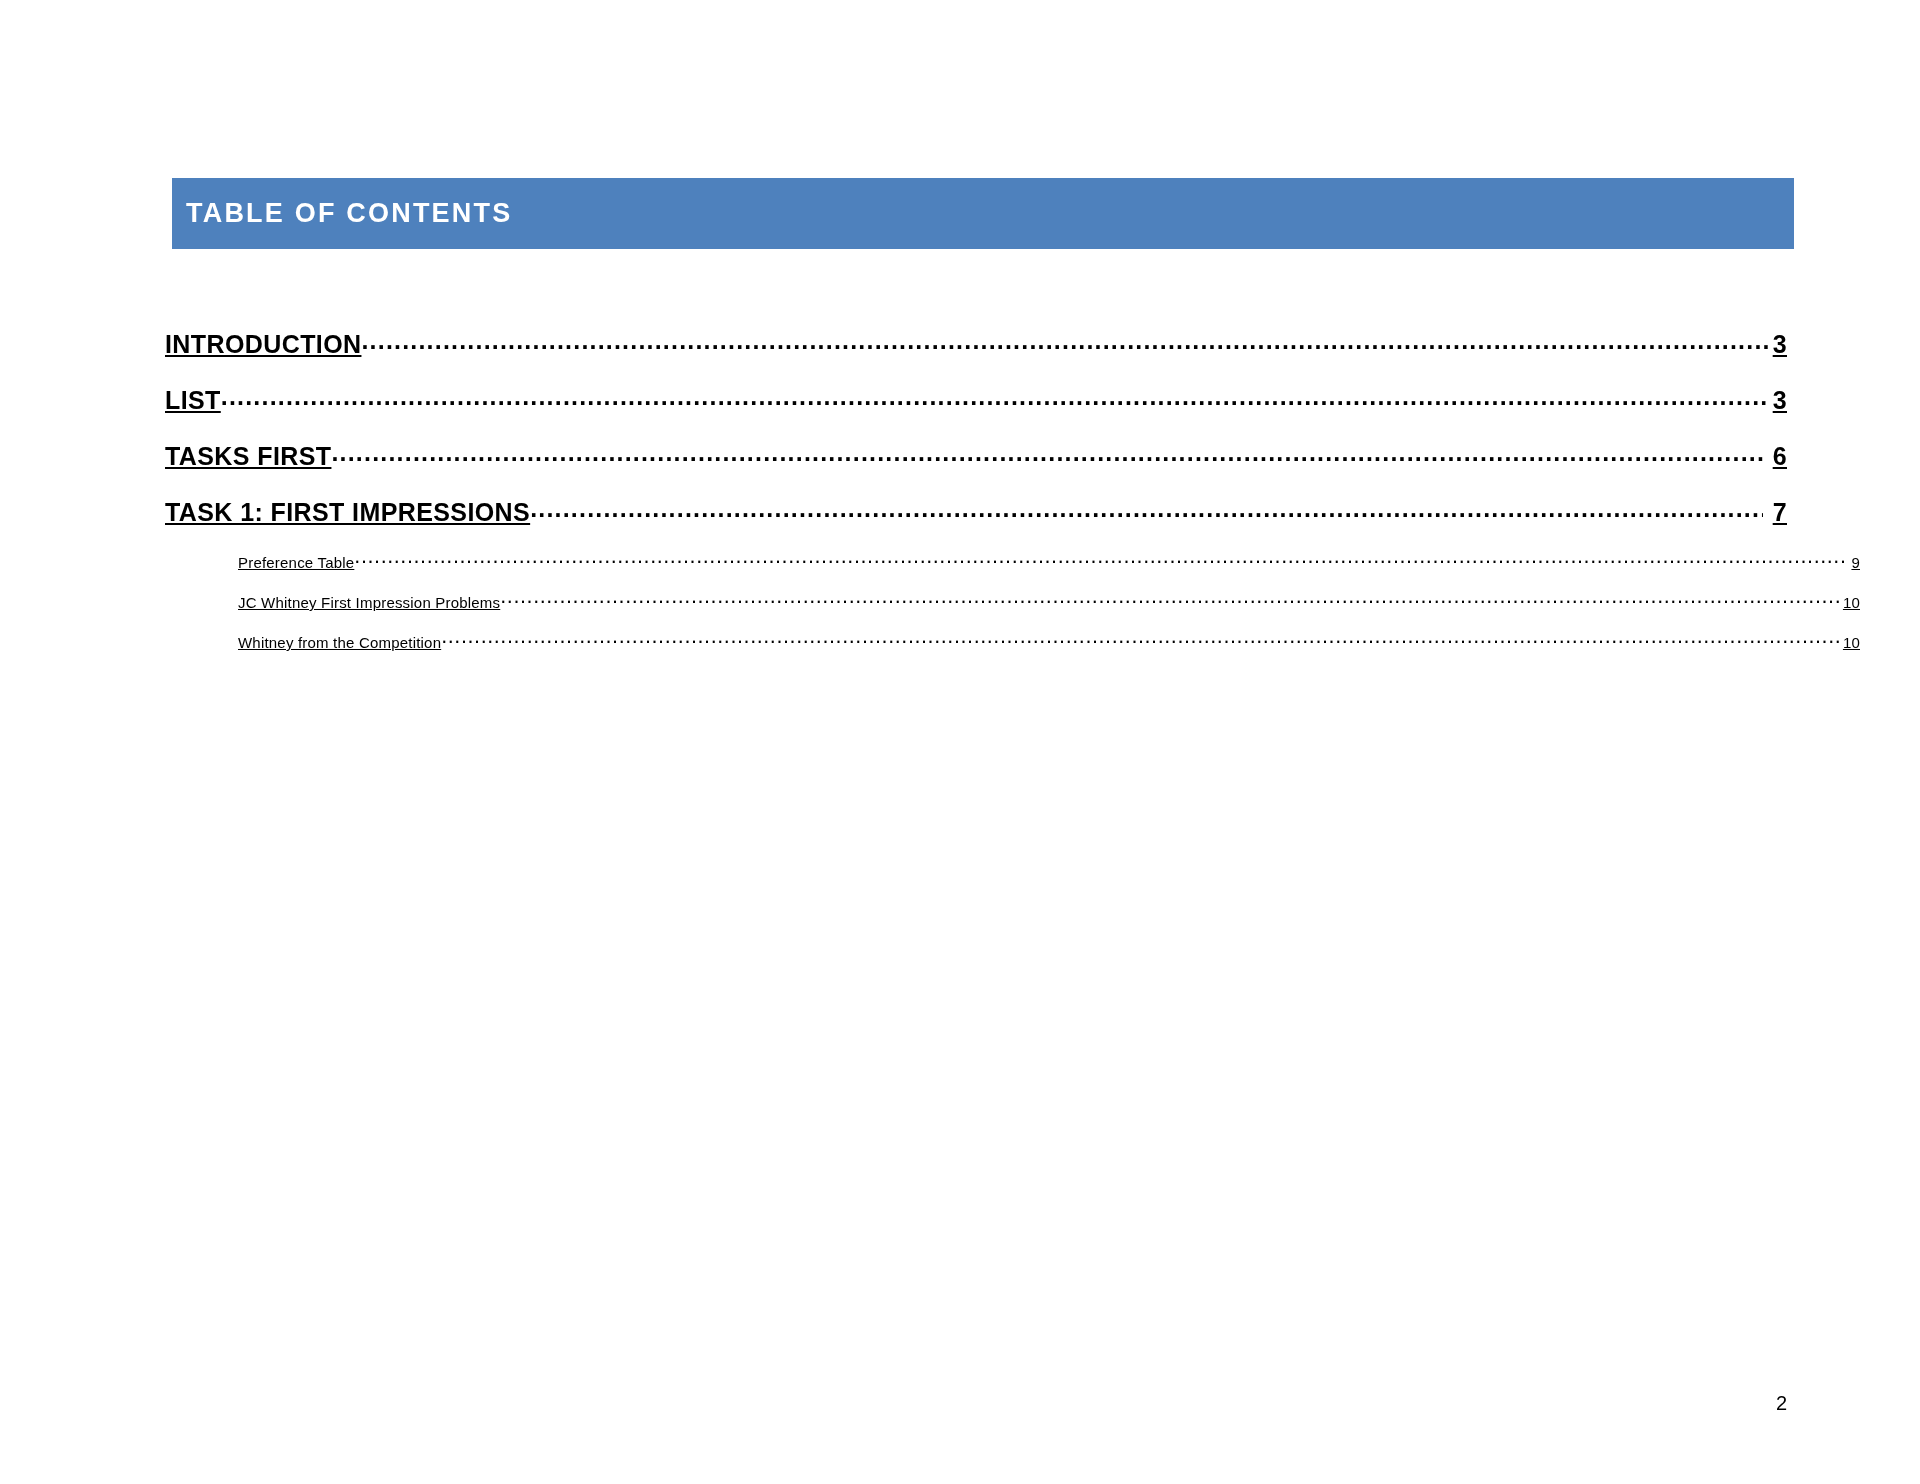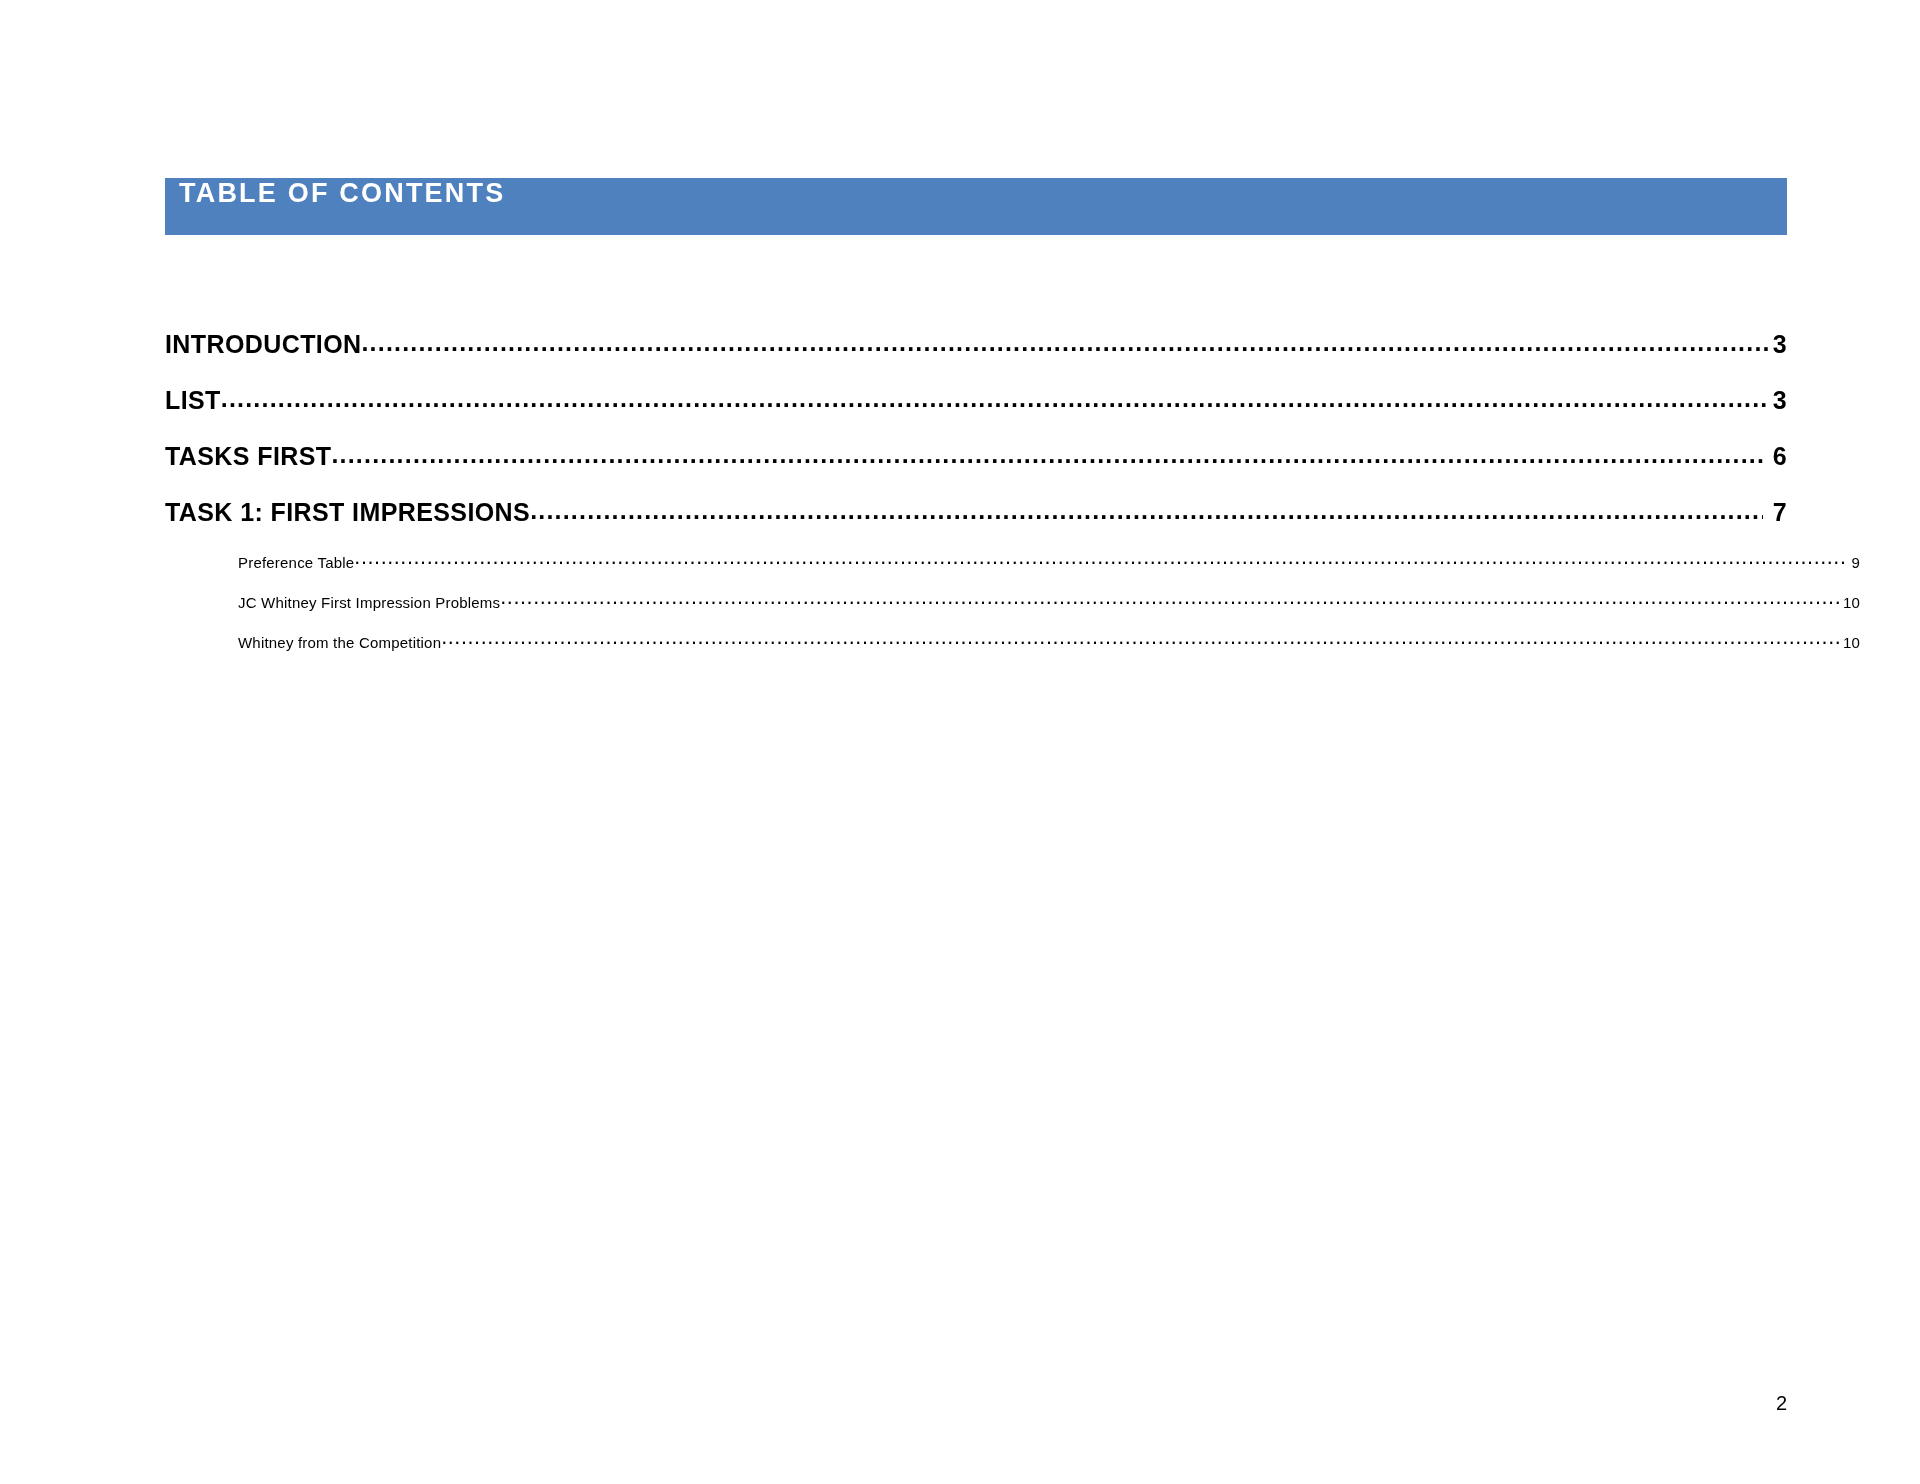--- a/index.html
+++ b/index.html
@@ -21,50 +21,52 @@
     left: 0;
     top: 0;
     width: 1920px;
     height: 1484px;
     background: #ffffff;
   }
 
   
   .toc-banner {
     position: absolute;
-    left: 165px;
+    left: 172px;
     top: 178px;
     width: 1622px;
-    height: 57px;
+    height: 71px;
     background: #4e81bd;
     display: flex;
+    align-items: center;
   }
   .toc-banner-title {
     color: #ffffff;
     font-size: 27px;
     letter-spacing: 2.2px;
     font-weight: 600;
     padding-left: 14px;
     white-space: nowrap;
   }
 
   
   .toc-list {
     position: absolute;
     left: 165px;
     top: 330px;
     width: 1622px;
   }
 
   .toc-entry {
     display: flex;
-    align-items: center;
+    align-items: flex-start;
     width: 100%;
     white-space: nowrap;
     overflow: hidden;
+    text-decoration: underline;
   }
 
   .toc-entry.level1 {
     font-size: 25px;
     font-weight: bold;
     letter-spacing: 0.4px;
     margin-bottom: 27px;
     color: #000000;
   }
 

